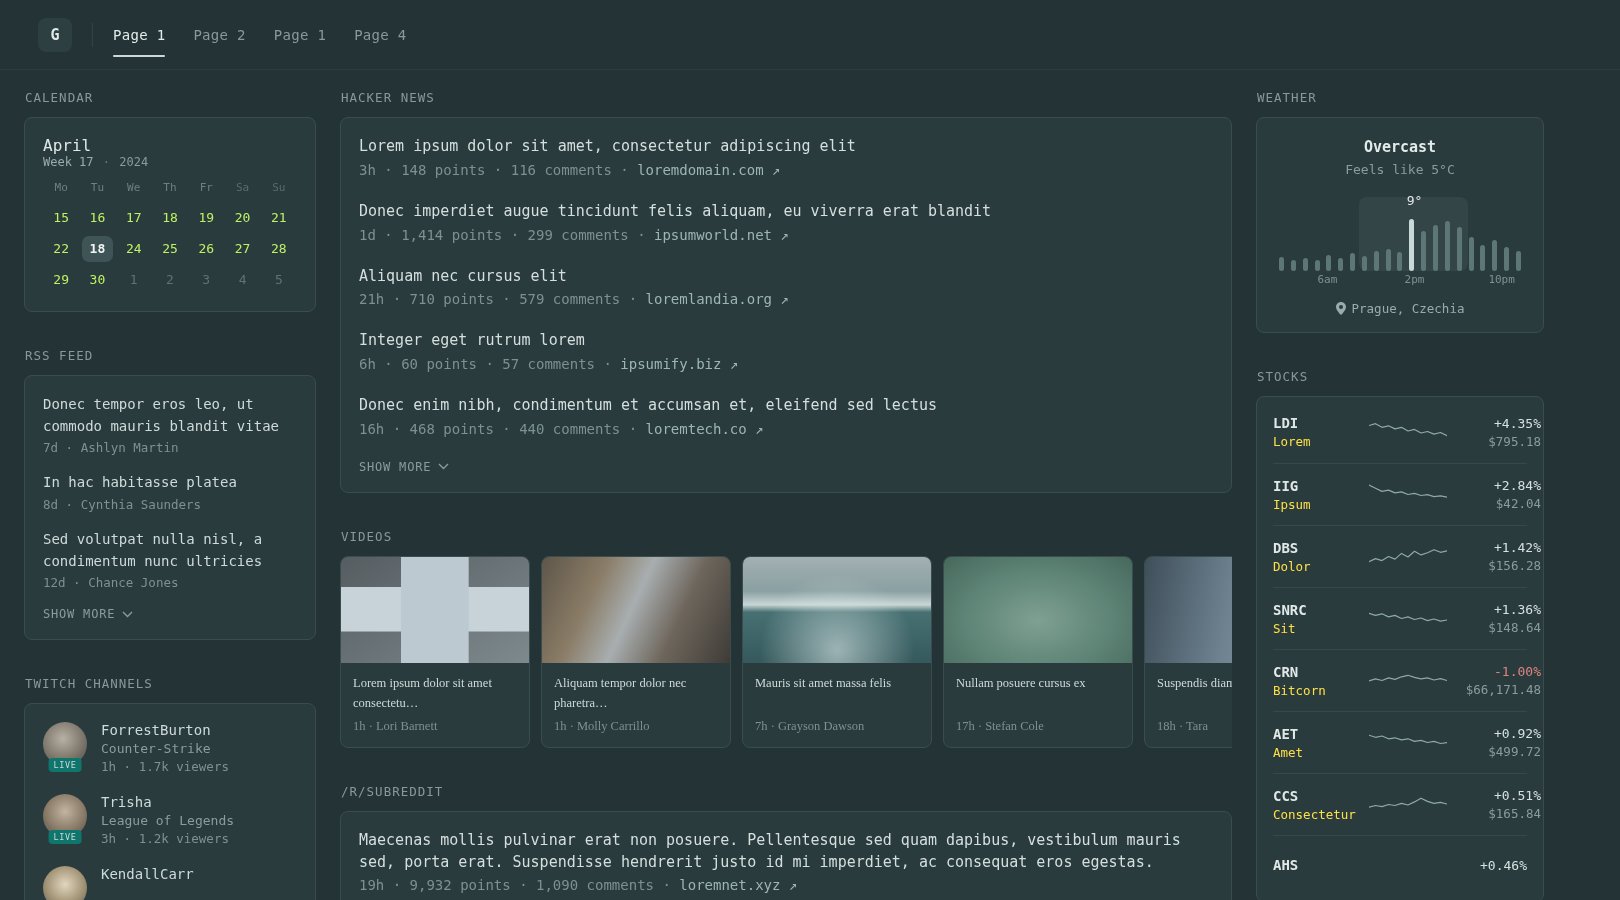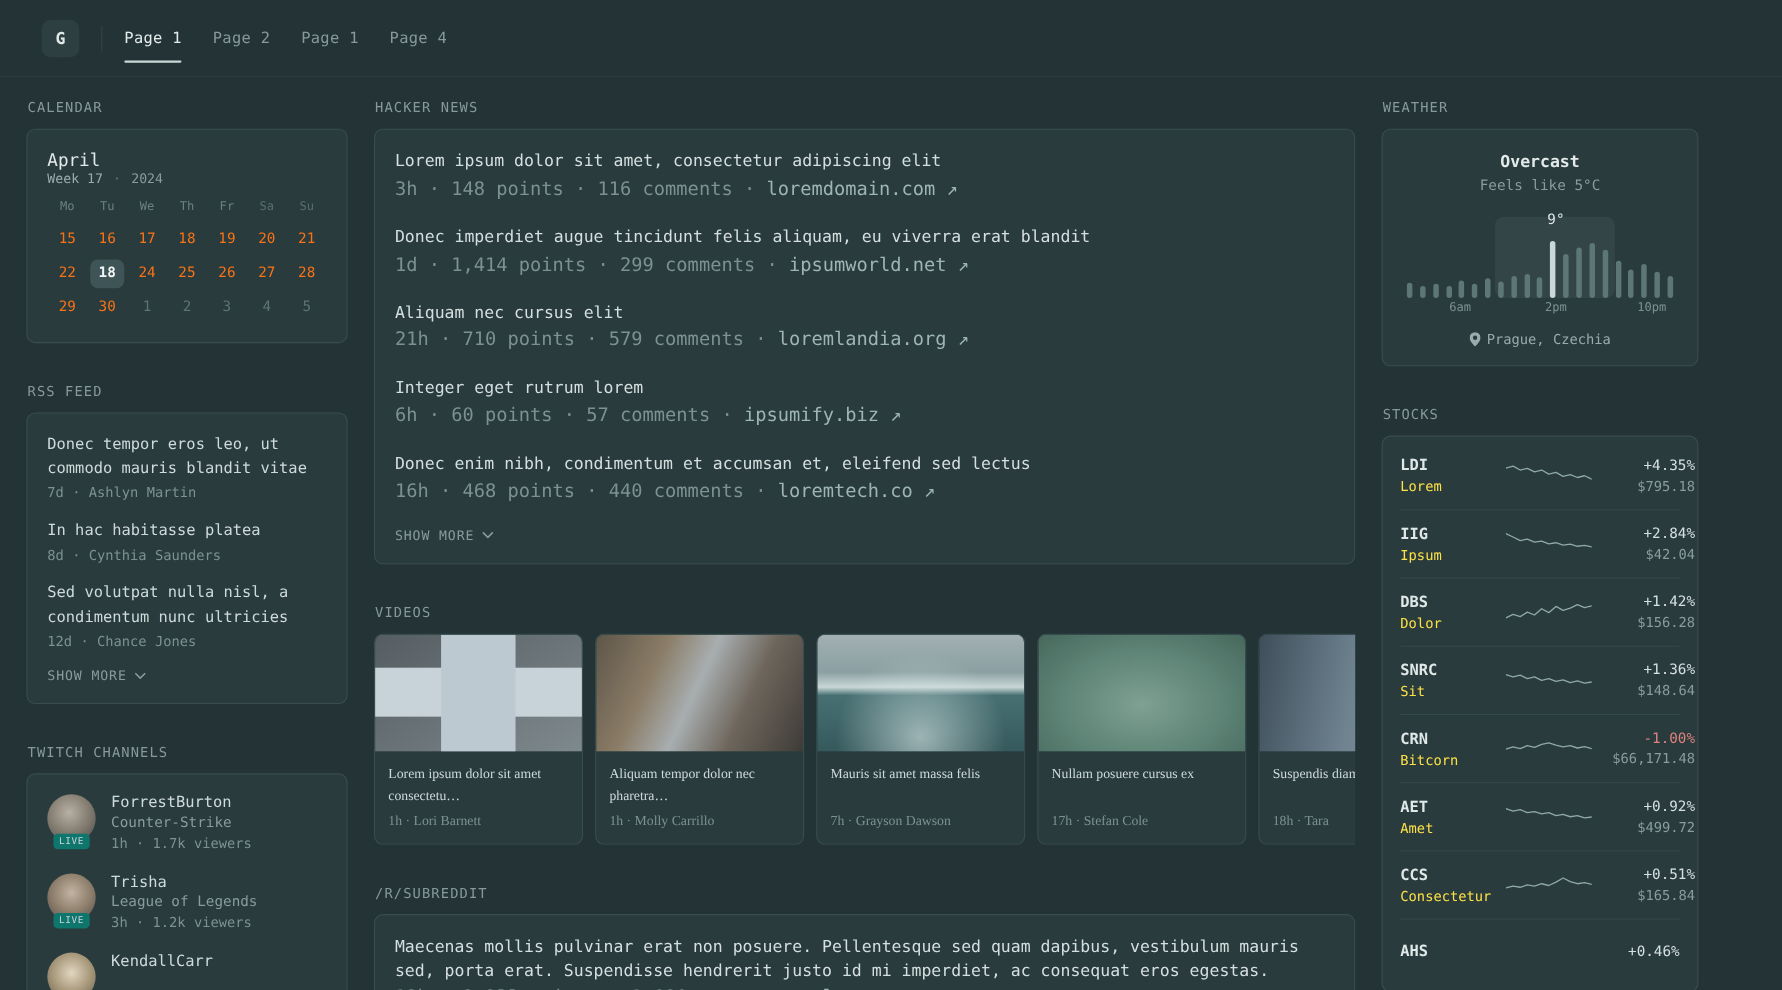--- a/index.html
+++ b/index.html
@@ -30,21 +30,21 @@
   .card { background:#293b3d; border:1px solid #394d4f; border-radius:8px; padding:18px; }
   
   .cal-head { display:flex; justify-content:space-between; align-items:baseline; margin-bottom:12px;flex-direction:column; }
   .cal-month { font-size:16px; font-weight:500; color:#e0e8e8; }
   .cal-meta { font-size:12px; color:#9bacac; }
   .cal-meta .dot { color:#61797a; padding:0 2px; }
   .cal-meta .year { color:#8a9c9c; }
   .cal-grid { display:grid; grid-template-columns:repeat(7,1fr); row-gap:5px; text-align:center; }
   .cal-dow { font-size:11px; color:#6b8080; padding-bottom:6px; }
   .cal-dow.weekend { color:#586d6d; }
-  .cal-day { font-size:13px; color:#f97316; height:26px; line-height:26px; margin:0 3px; }
+  .cal-day { font-size:13px; color:#bef264; height:26px; line-height:26px; margin:0 3px; }
   .cal-day.dim { color:#5e7374; }
   .cal-day.selected { background:#3e5456; color:#f0f5f5; font-weight:700; border-radius:7px; }
   
   .rss-item { margin-bottom:17px; }
   .rss-title { font-size:14px; line-height:1.55; color:#cfdada; cursor:pointer; }
   .item-meta { font-size:12.5px; color:#7d9192; margin-top:3px; }
   .show-more { display:flex; align-items:center; gap:7px; font-size:12px; letter-spacing:.8px;
                color:#8a9c9c; margin-top:16px; cursor:pointer; }
   .chev { width:11px; height:7px; }
   
@@ -56,21 +56,21 @@
   .av-3 { background:radial-gradient(circle at 50% 42%,#e2d6c0 0%,#a39476 55%,#5a5c52 100%); }
   .live { position:absolute; left:50%; transform:translateX(-50%); bottom:-6px; background:#0f766e;
           color:#ccd6d6; font-size:8.5px; letter-spacing:.6px; padding:2px 5px; border-radius:4px; }
   .live:empty { display:none; }
   .tw-name { font-size:14px; font-weight:500; color:#cfdada; cursor:pointer; }
   .tw-game { font-size:13px; color:#8a9c9c; margin-top:3px; }
   .tw-meta { font-size:12.5px; color:#7d9192; margin-top:3px; }
   
   .feed-item { margin-bottom:23px; }
   .feed-title { font-size:15px; line-height:1.45; color:#d6dfdf; cursor:pointer; }
-  .feed-meta { font-size:17px; color:#7d9192; margin-top:4px; }
+  .feed-meta { font-size:14px; color:#7d9192; margin-top:4px; }
   .domain { color:#9db5b5; cursor:pointer; }
   .ext { color:#9db5b5; }
   .pad-bottom { padding-bottom:60px; }
   
   .video-row { display:flex; gap:11px; overflow:hidden; }
   .video-card { width:190px; flex:none; background:#293b3d; border:1px solid #394d4f;
                 border-radius:8px; overflow:hidden; cursor:pointer; }
   .thumb { height:106px; }
   .thumb-1 { background:linear-gradient(#bdc9d1,#bdc9d1) 50% 50%/36% 100% no-repeat,
              linear-gradient(#c7d2d9,#c7d2d9) 50% 50%/100% 42% no-repeat,

